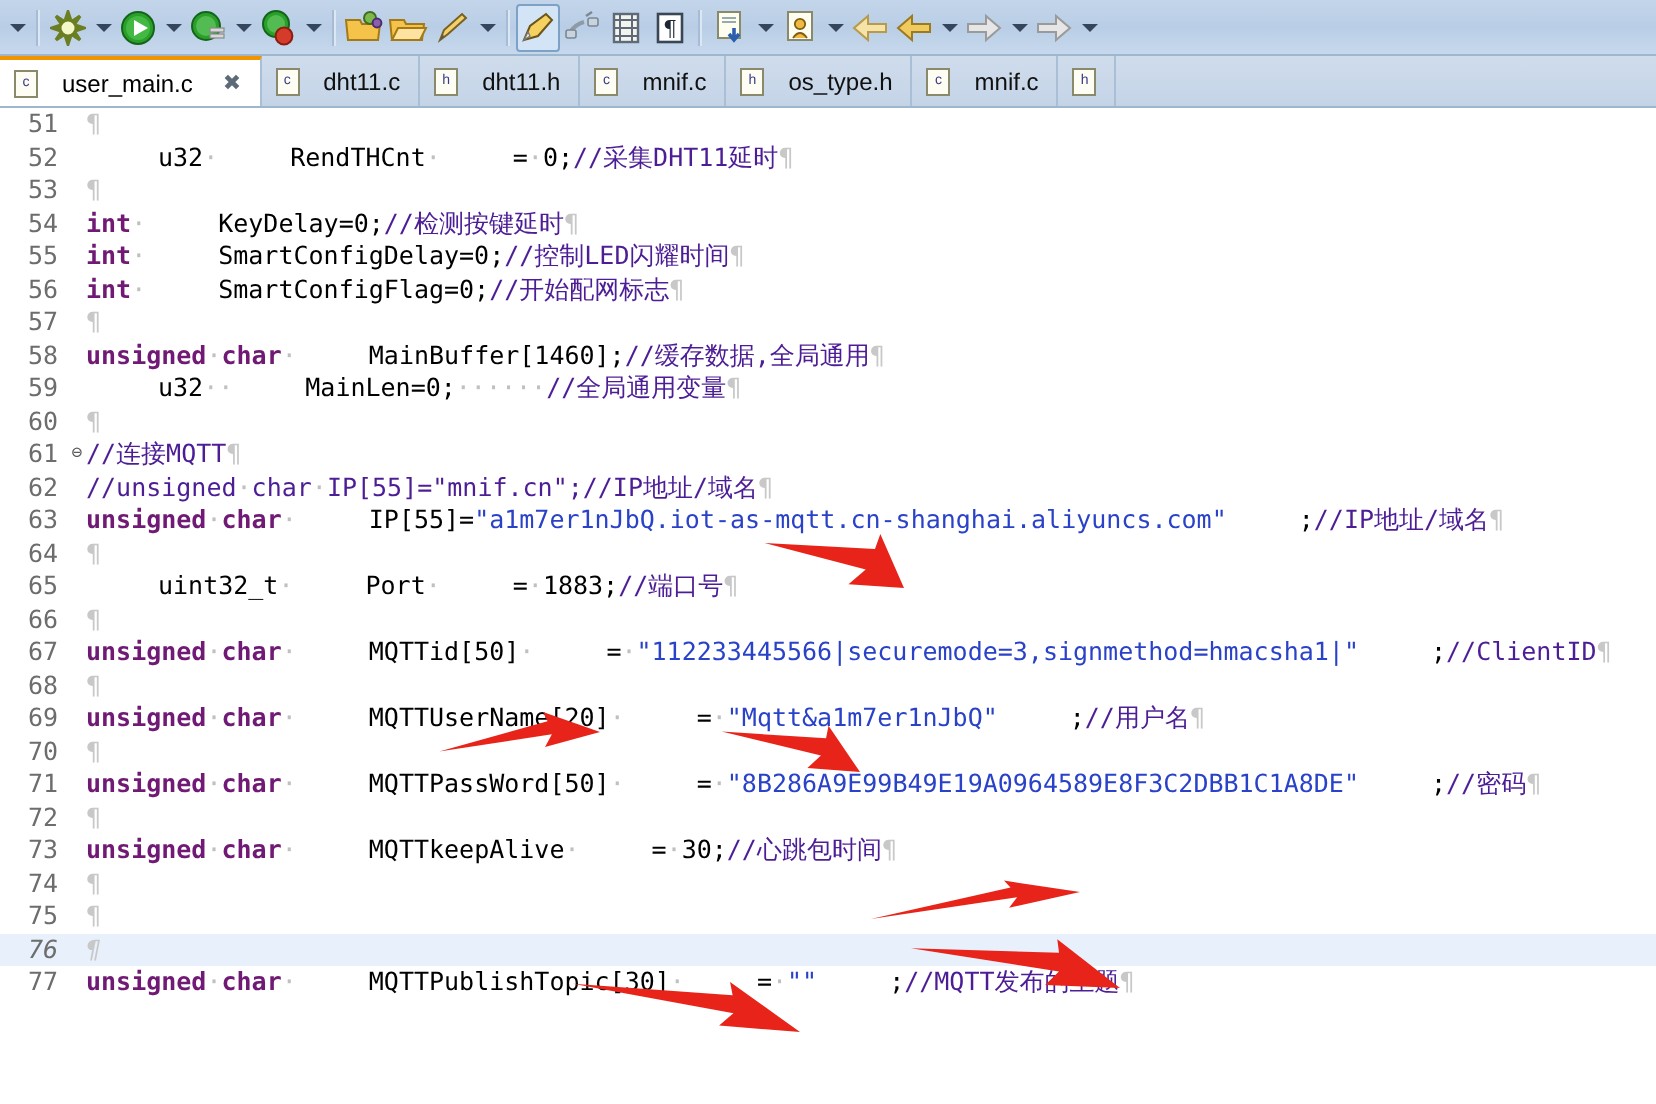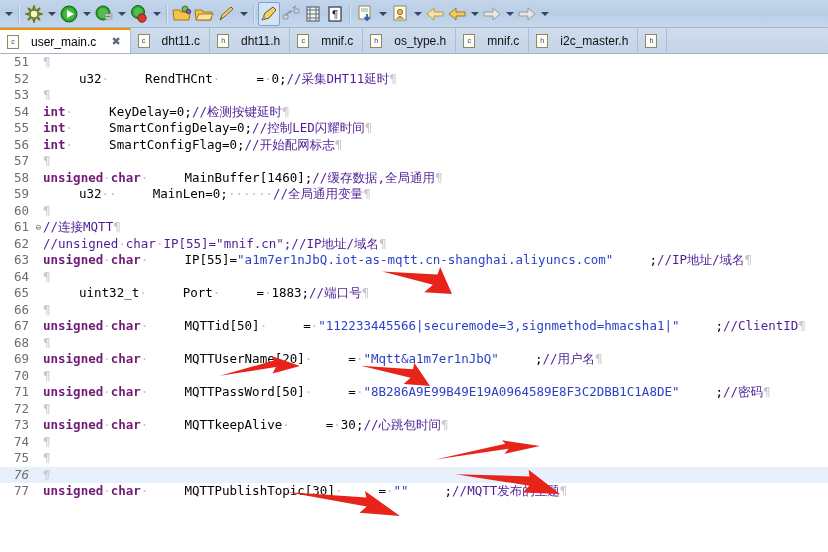--- a/index.html
+++ b/index.html
@@ -339,24 +339,20 @@
     <div class="tab">
       <span class="fileicon">h</span>
       <span>os_type.h</span>
     </div>
     <div class="tab">
       <span class="fileicon">c</span>
       <span>mnif.c</span>
     </div>
     <div class="tab">
       <span class="fileicon">h</span>
-      <span>i2c_master.h</span>
-    </div>
-    <div class="tab">
-      <span class="fileicon">h</span>
     </div>
   </div>
 
 <div id="editor">
   <div id="codearea"><div class="line"><div class="gutter">51</div><div class="foldcol"></div><div class="code"><span class="pil">¶</span></div></div><div class="line"><div class="gutter">52</div><div class="foldcol"></div><div class="code"><span class="pln">u32</span><span class="dot">·</span><span class="pln">RendTHCnt</span><span class="dot">·</span><span class="pln">=</span><span class="dot">·</span><span class="num">0;</span><span class="cmt">//采集DHT11延时</span><span class="pil">¶</span></div></div><div class="line"><div class="gutter">53</div><div class="foldcol"></div><div class="code"><span class="pil">¶</span></div></div><div class="line"><div class="gutter">54</div><div class="foldcol"></div><div class="code"><span class="kw">int</span><span class="dot">·</span><span class="pln">KeyDelay=0;</span><span class="cmt">//检测按键延时</span><span class="pil">¶</span></div></div><div class="line"><div class="gutter">55</div><div class="foldcol"></div><div class="code"><span class="kw">int</span><span class="dot">·</span><span class="pln">SmartConfigDelay=0;</span><span class="cmt">//控制LED闪耀时间</span><span class="pil">¶</span></div></div><div class="line"><div class="gutter">56</div><div class="foldcol"></div><div class="code"><span class="kw">int</span><span class="dot">·</span><span class="pln">SmartConfigFlag=0;</span><span class="cmt">//开始配网标志</span><span class="pil">¶</span></div></div><div class="line"><div class="gutter">57</div><div class="foldcol"></div><div class="code"><span class="pil">¶</span></div></div><div class="line"><div class="gutter">58</div><div class="foldcol"></div><div class="code"><span class="kw">unsigned</span><span class="dot">·</span><span class="kw">char</span><span class="dot">·</span><span class="pln">MainBuffer[1460];</span><span class="cmt">//缓存数据,全局通用</span><span class="pil">¶</span></div></div><div class="line"><div class="gutter">59</div><div class="foldcol"></div><div class="code"><span class="pln">u32</span><span class="dot">··</span><span class="pln">MainLen=0;</span><span class="dot">······</span><span class="cmt">//全局通用变量</span><span class="pil">¶</span></div></div><div class="line"><div class="gutter">60</div><div class="foldcol"></div><div class="code"><span class="pil">¶</span></div></div><div class="line"><div class="gutter">61</div><div class="foldcol">⊖</div><div class="code"><span class="cmt">//连接MQTT</span><span class="pil">¶</span></div></div><div class="line"><div class="gutter">62</div><div class="foldcol"></div><div class="code"><span class="cmt">//unsigned</span><span class="dot">·</span><span class="cmt">char</span><span class="dot">·</span><span class="cmt">IP[55]="mnif.cn";//IP地址/域名</span><span class="pil">¶</span></div></div><div class="line"><div class="gutter">63</div><div class="foldcol"></div><div class="code"><span class="kw">unsigned</span><span class="dot">·</span><span class="kw">char</span><span class="dot">·</span><span class="pln">IP[55]=</span><span class="str">"a1m7er1nJbQ.iot-as-mqtt.cn-shanghai.aliyuncs.com"</span><span class="pln">;</span><span class="cmt">//IP地址/域名</span><span class="pil">¶</span></div></div><div class="line"><div class="gutter">64</div><div class="foldcol"></div><div class="code"><span class="pil">¶</span></div></div><div class="line"><div class="gutter">65</div><div class="foldcol"></div><div class="code"><span class="pln">uint32_t</span><span class="dot">·</span><span class="pln">Port</span><span class="dot">·</span><span class="pln">=</span><span class="dot">·</span><span class="num">1883;</span><span class="cmt">//端口号</span><span class="pil">¶</span></div></div><div class="line"><div class="gutter">66</div><div class="foldcol"></div><div class="code"><span class="pil">¶</span></div></div><div class="line"><div class="gutter">67</div><div class="foldcol"></div><div class="code"><span class="kw">unsigned</span><span class="dot">·</span><span class="kw">char</span><span class="dot">·</span><span class="pln">MQTTid[50]</span><span class="dot">·</span><span class="pln">=</span><span class="dot">·</span><span class="str">"112233445566|securemode=3,signmethod=hmacsha1|"</span><span class="pln">;</span><span class="cmt">//ClientID</span><span class="pil">¶</span></div></div><div class="line"><div class="gutter">68</div><div class="foldcol"></div><div class="code"><span class="pil">¶</span></div></div><div class="line"><div class="gutter">69</div><div class="foldcol"></div><div class="code"><span class="kw">unsigned</span><span class="dot">·</span><span class="kw">char</span><span class="dot">·</span><span class="pln">MQTTUserName[20]</span><span class="dot">·</span><span class="pln">=</span><span class="dot">·</span><span class="str">"Mqtt&amp;a1m7er1nJbQ"</span><span class="pln">;</span><span class="cmt">//用户名</span><span class="pil">¶</span></div></div><div class="line"><div class="gutter">70</div><div class="foldcol"></div><div class="code"><span class="pil">¶</span></div></div><div class="line"><div class="gutter">71</div><div class="foldcol"></div><div class="code"><span class="kw">unsigned</span><span class="dot">·</span><span class="kw">char</span><span class="dot">·</span><span class="pln">MQTTPassWord[50]</span><span class="dot">·</span><span class="pln">=</span><span class="dot">·</span><span class="str">"8B286A9E99B49E19A0964589E8F3C2DBB1C1A8DE"</span><span class="pln">;</span><span class="cmt">//密码</span><span class="pil">¶</span></div></div><div class="line"><div class="gutter">72</div><div class="foldcol"></div><div class="code"><span class="pil">¶</span></div></div><div class="line"><div class="gutter">73</div><div class="foldcol"></div><div class="code"><span class="kw">unsigned</span><span class="dot">·</span><span class="kw">char</span><span class="dot">·</span><span class="pln">MQTTkeepAlive</span><span class="dot">·</span><span class="pln">=</span><span class="dot">·</span><span class="num">30;</span><span class="cmt">//心跳包时间</span><span class="pil">¶</span></div></div><div class="line"><div class="gutter">74</div><div class="foldcol"></div><div class="code"><span class="pil">¶</span></div></div><div class="line"><div class="gutter">75</div><div class="foldcol"></div><div class="code"><span class="pil">¶</span></div></div><div class="line current"><div class="gutter">76</div><div class="foldcol"></div><div class="code"><span class="pil">¶</span></div></div><div class="line"><div class="gutter">77</div><div class="foldcol"></div><div class="code"><span class="kw">unsigned</span><span class="dot">·</span><span class="kw">char</span><span class="dot">·</span><span class="pln">MQTTPublishTopic[30]</span><span class="dot">·</span><span class="pln">=</span><span class="dot">·</span><span class="str">""</span><span class="pln">;</span><span class="cmt">//MQTT发布的主题</span><span class="pil">¶</span></div></div></div>
   <svg id="annot-layer" width="828" height="498" style="position:absolute;top:0;left:0;pointer-events:none">
       <g transform="translate(452,240) rotate(215)">
         <path d="M0,0 L23.8,-14.399999999999999 L21,-3.3600000000000003 L70,-21.6 L23.1,7.68 L25.2,15.36 Z" fill="#e8241a"></path>
       </g>
       <g transform="translate(300,312) rotate(182)">

